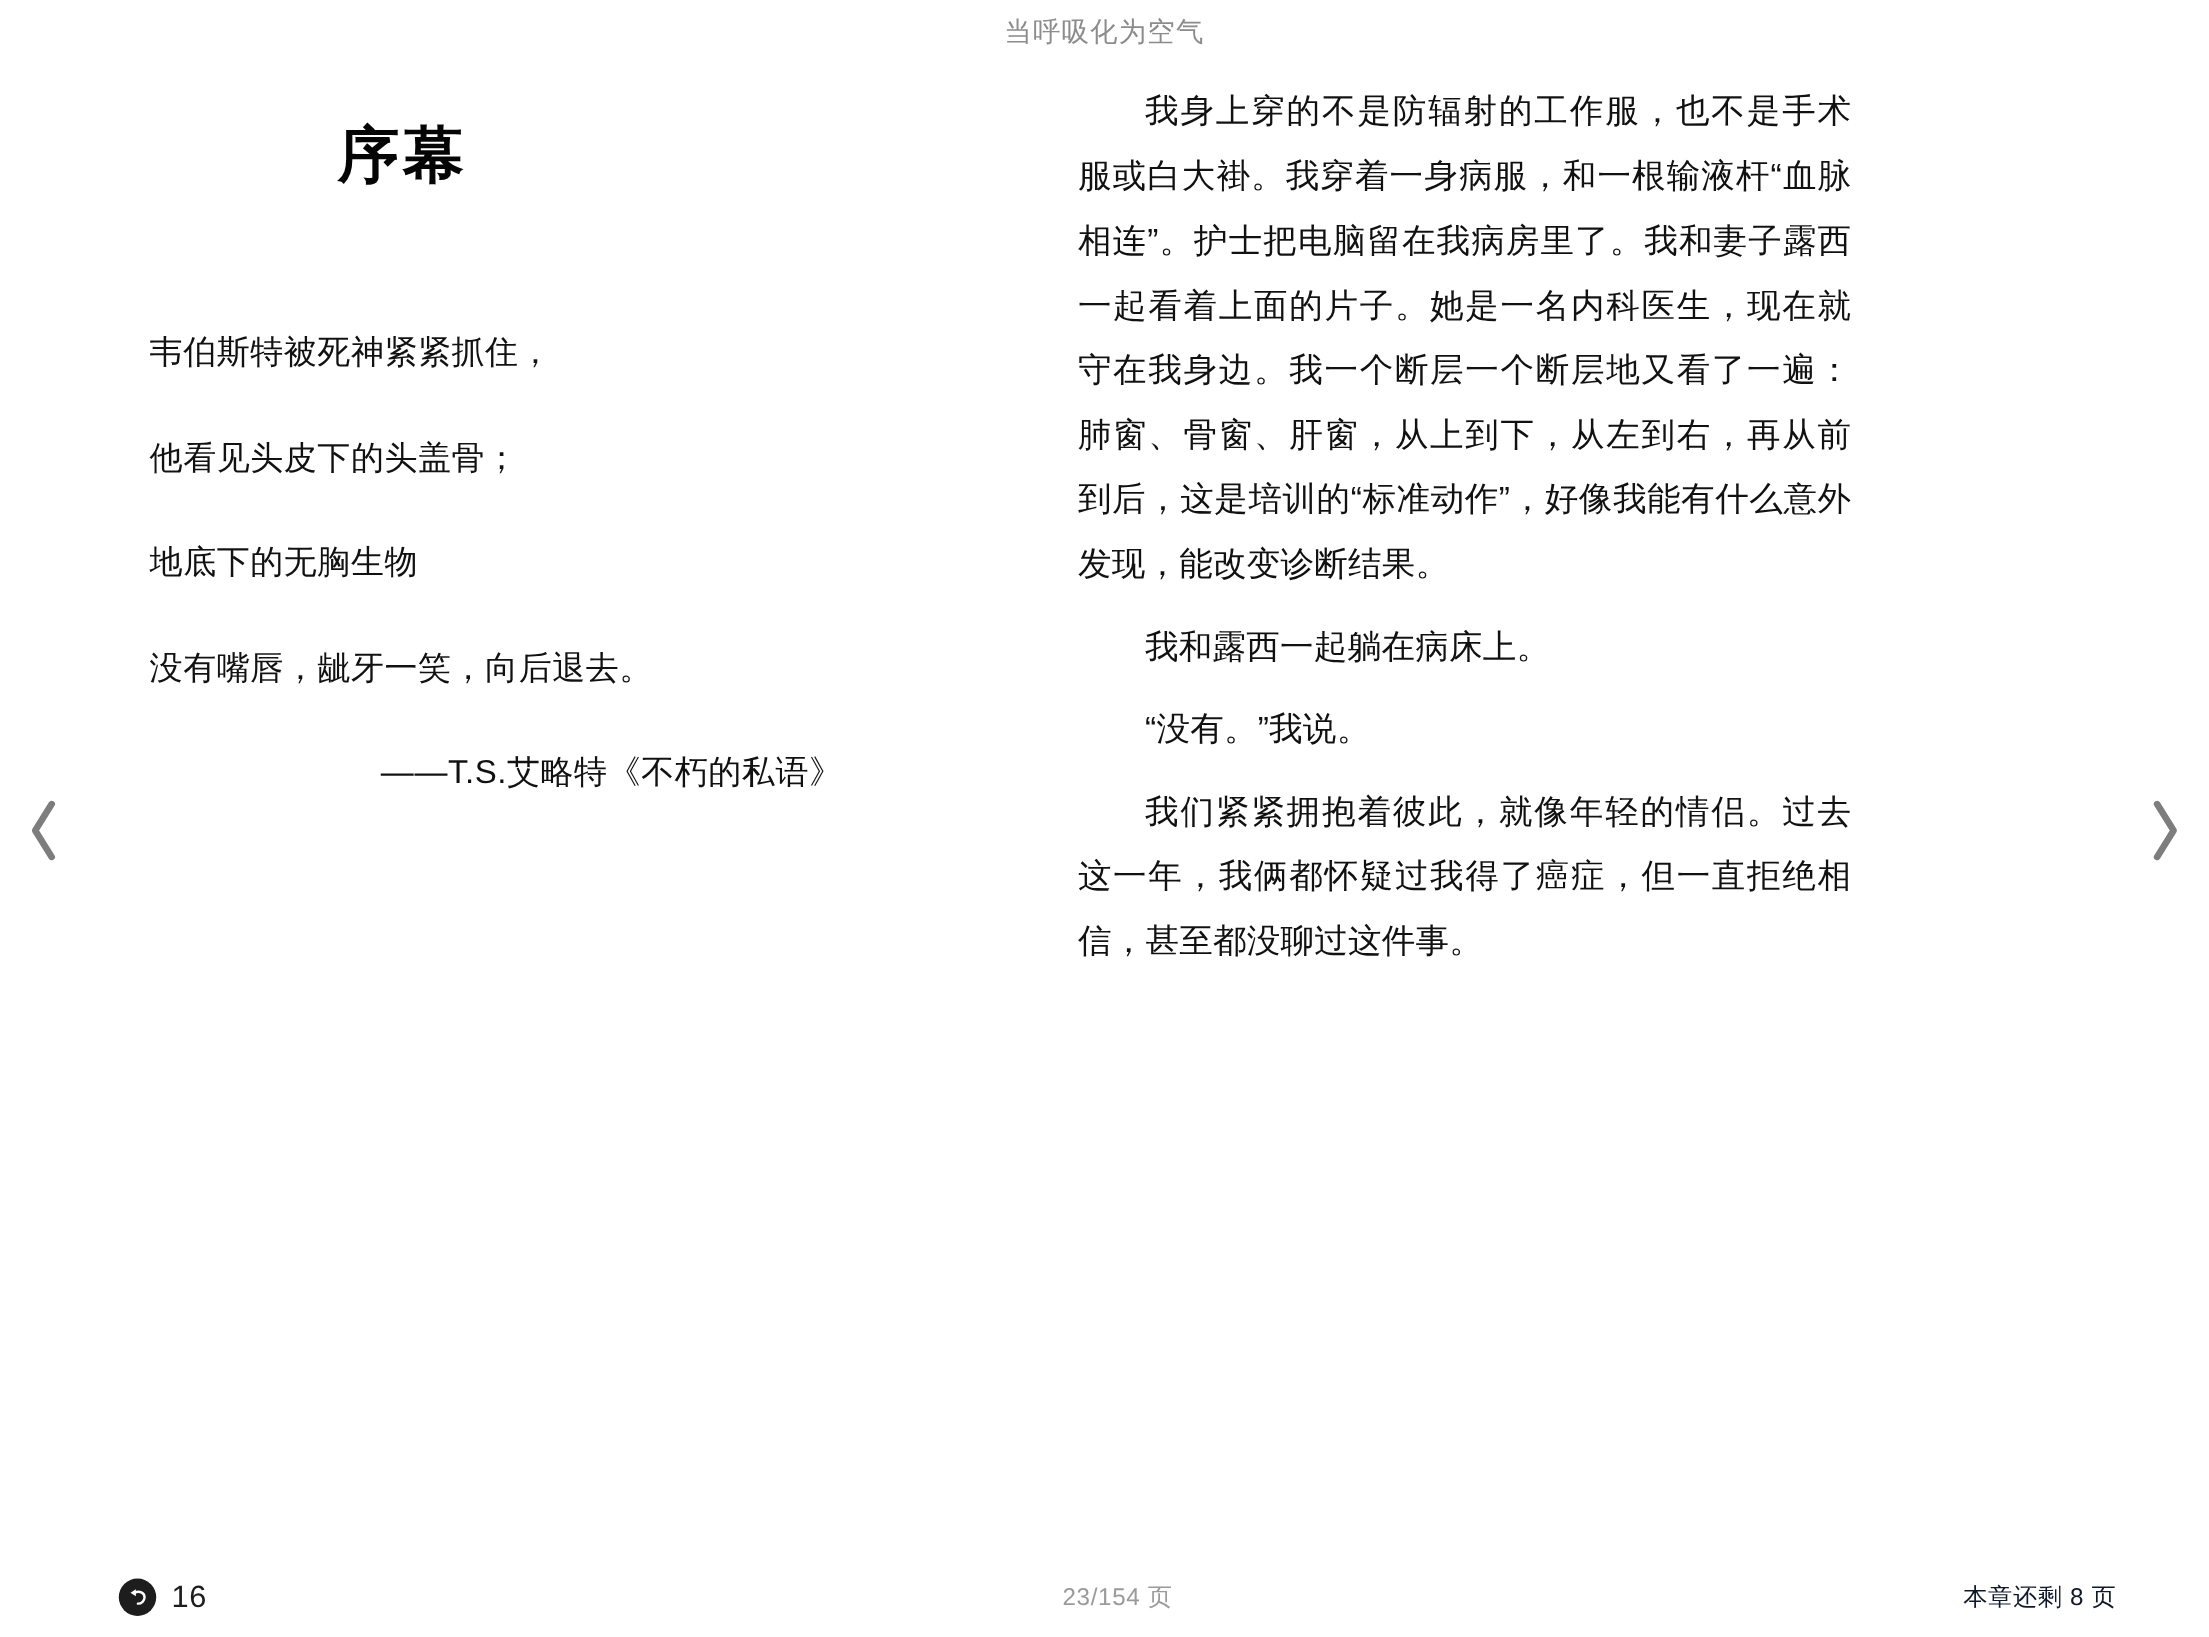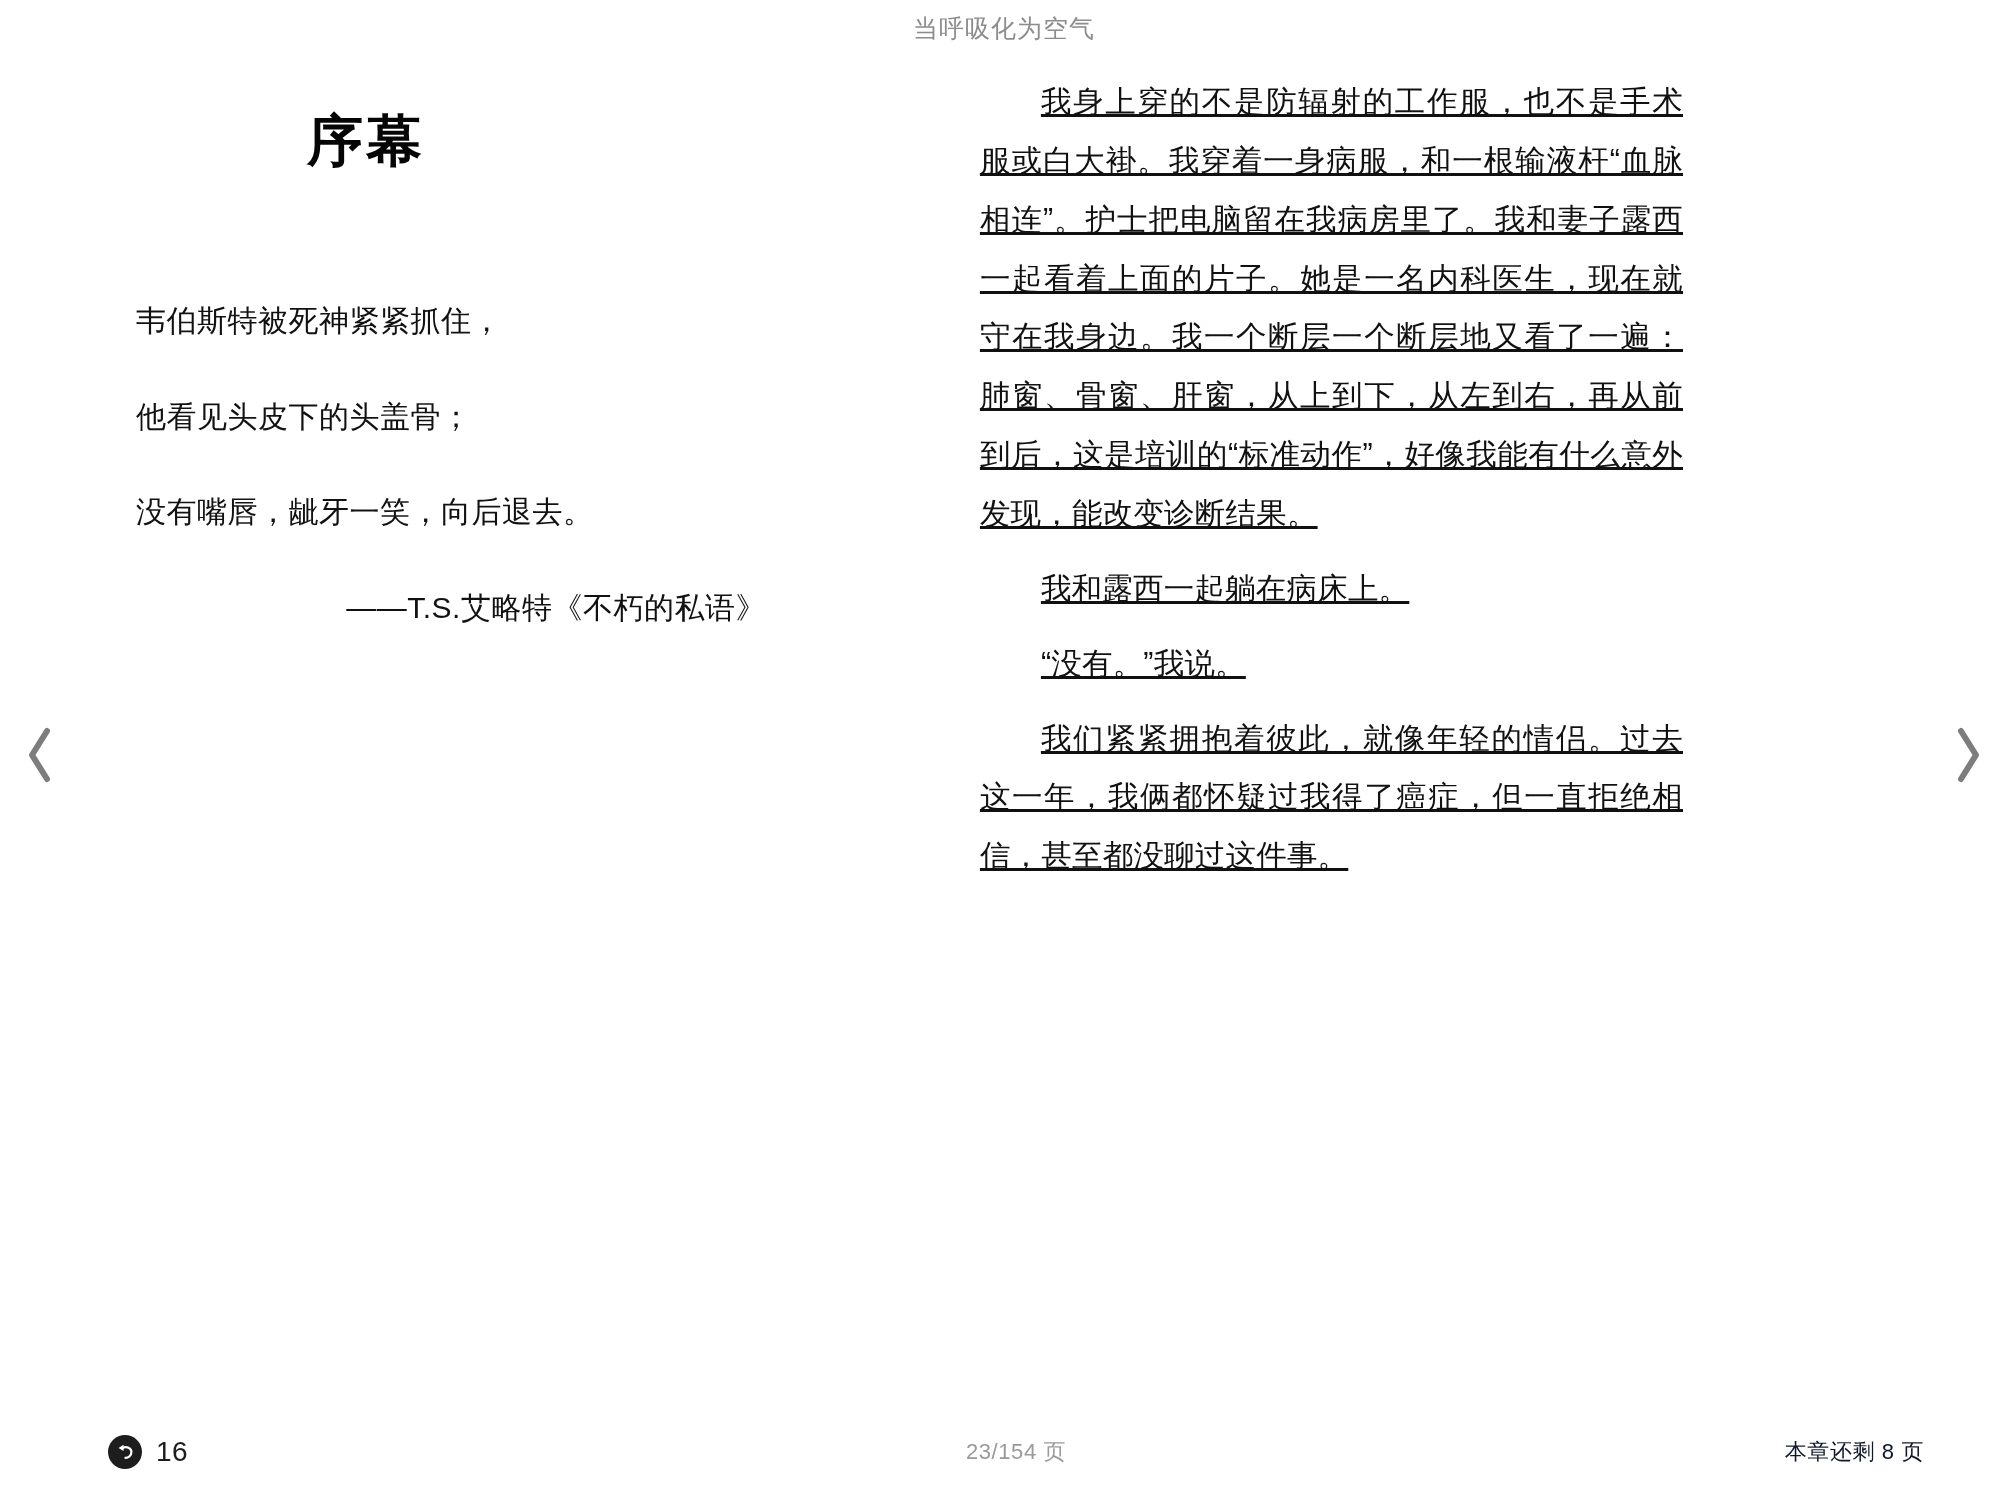--- a/index.html
+++ b/index.html
@@ -74,21 +74,20 @@
     box-sizing: border-box;
     position: relative;
   }
   .column.left {
     width: 1004px;
     padding: 10px 110px 0 98px;
   }
   .column.right {
     width: 1004px;
     padding: 10px 80px 0 96px;
-    text-decoration: underline;
   }
 
   .chapter-title {
     font-size: 56px;
     font-weight: 700;
     color: #050505;
     text-align: center;
     letter-spacing: 3px;
     margin: 38px 0 0 0;
     padding-right: 140px;
@@ -211,20 +210,21 @@
 
   <div class="spread">
 
     <div class="column left">
 
       <h1 class="chapter-title">序幕</h1>
 
       <div class="poem">
         <p class="poem-line">韦伯斯特被死神紧紧抓住，</p>
         <p class="poem-line">他看见头皮下的头盖骨；</p>
+        <p class="poem-line">地底下的无胸生物</p>
         <p class="poem-line">没有嘴唇，龇牙一笑，向后退去。</p>
         <p class="poem-attrib">——T.S.艾略特《不朽的私语》</p>
       </div>
 
     </div>
 
     <div class="column right">
       <p class="para lead">我身上穿的不是防辐射的工作服，也不是手术服或白大褂。我穿着一身病服，和一根输液杆“血脉相连”。护士把电脑留在我病房里了。我和妻子露西一起看着上面的片子。她是一名内科医生，现在就守在我身边。我一个断层一个断层地又看了一遍：肺窗、骨窗、肝窗，从上到下，从左到右，再从前到后，这是培训的“标准动作”，好像我能有什么意外发现，能改变诊断结果。</p>
       <p class="para">我和露西一起躺在病床上。</p>
       <p class="para">“没有。”我说。</p>

